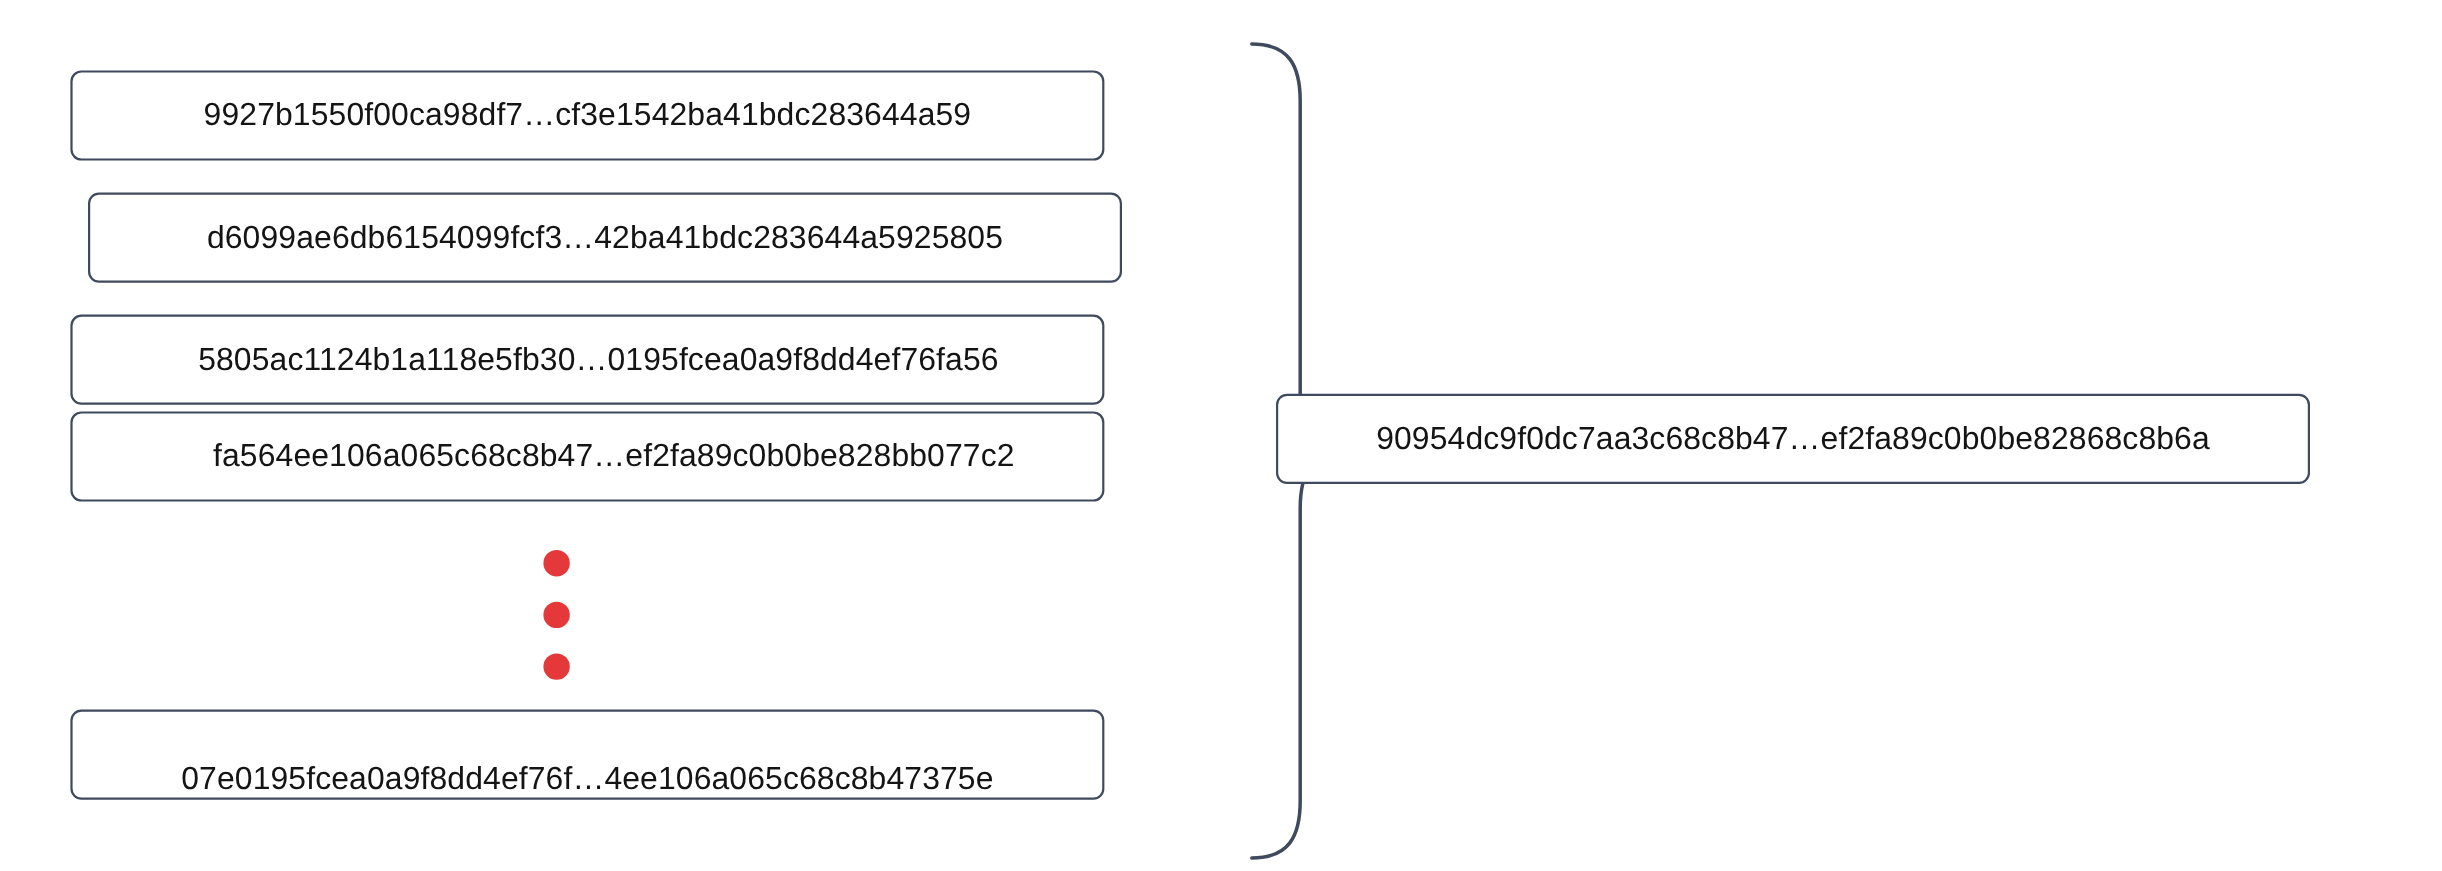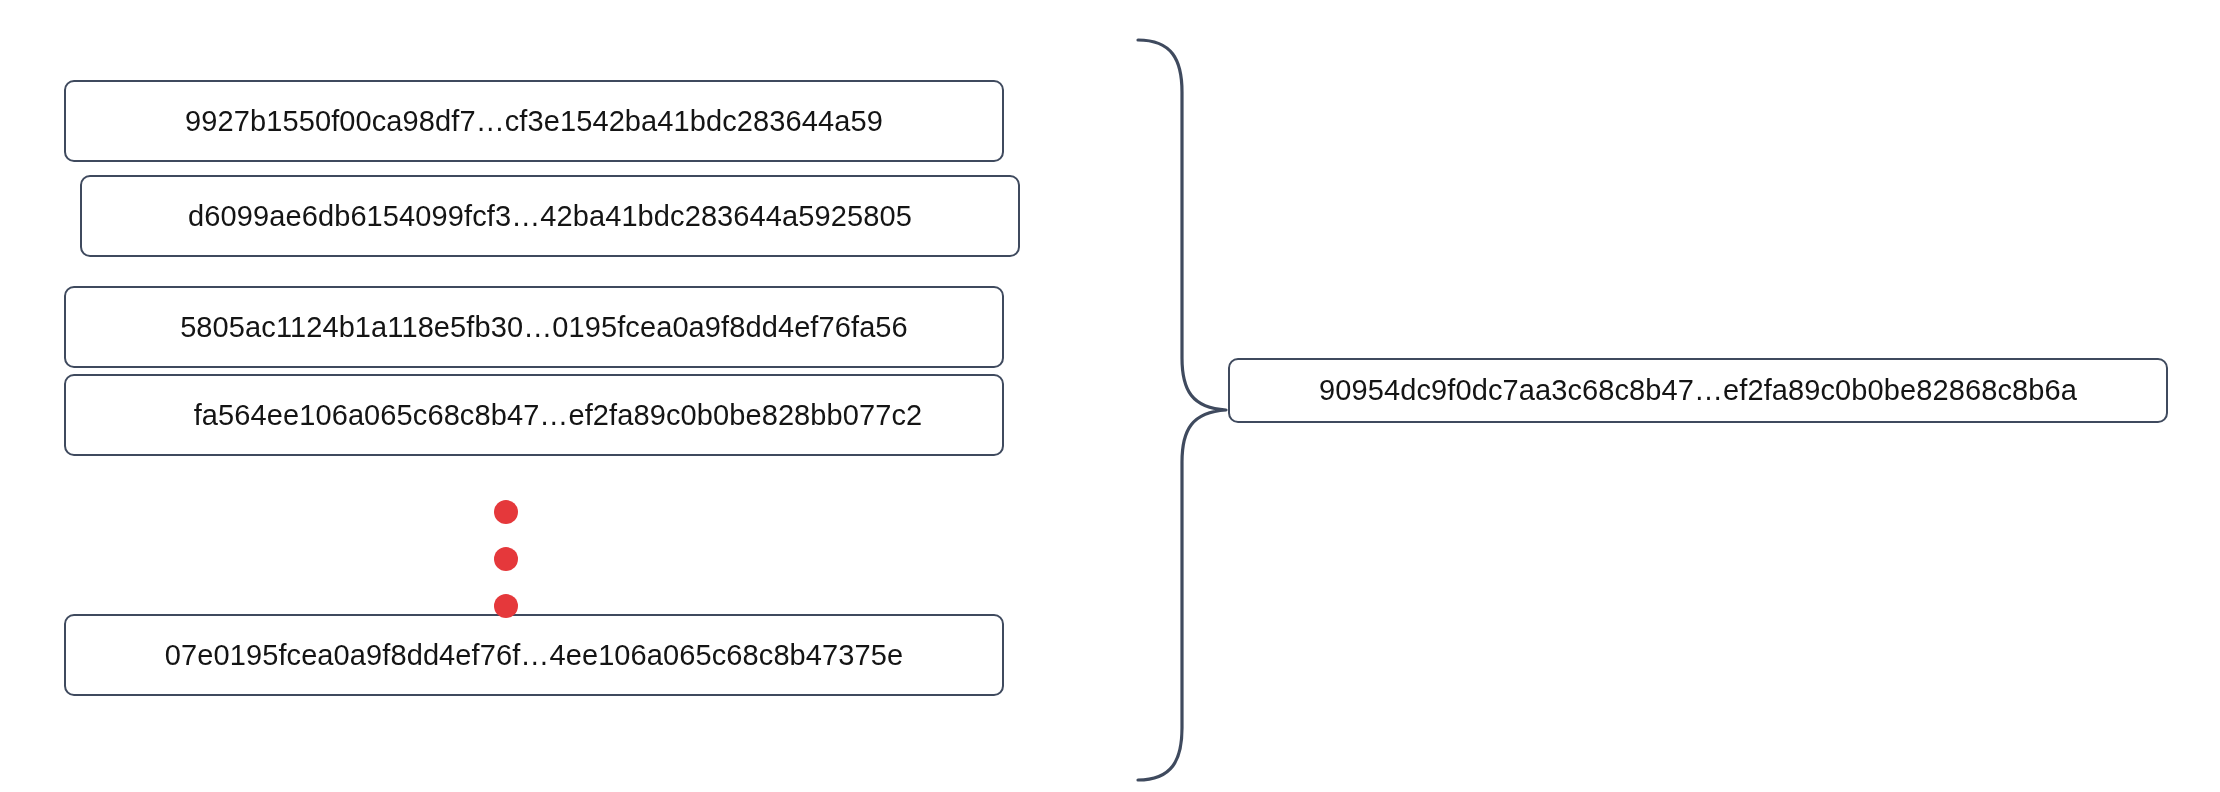--- a/index.html
+++ b/index.html
@@ -34,30 +34,30 @@
     letter-spacing: 0.1px;
     white-space: nowrap;
   }
 
   .left-col .hash-box {
     left: 64px;
     width: 940px;
     height: 82px;
   }
 
-  .left-col .hash-box.r0 { top: 64px; margin-top: 16px; }
+  .left-col .hash-box.r0 { top: 64px; }
   .left-col .hash-box.r1 { top: 175px; margin-left: 16px; }
   .left-col .hash-box.r2 { top: 286px; padding-left: 20px; }
   .left-col .hash-box.r3 { top: 374px; padding-left: 48px; }
-  .left-col .hash-box.r4 { top: 614px; }
+  .left-col .hash-box.r4 { top: 645px; align-items: flex-end; }
 
   .right-col .hash-box {
-    left: 1228px;
+    left: 1160px;
     width: 940px;
-    height: 65px;
+    height: 82px;
     top: 358px;
   }
 
   
   .ellipsis-dots {
     position: absolute;
     left: 494px;
     top: 500px;
     width: 28px;
     height: 130px;

